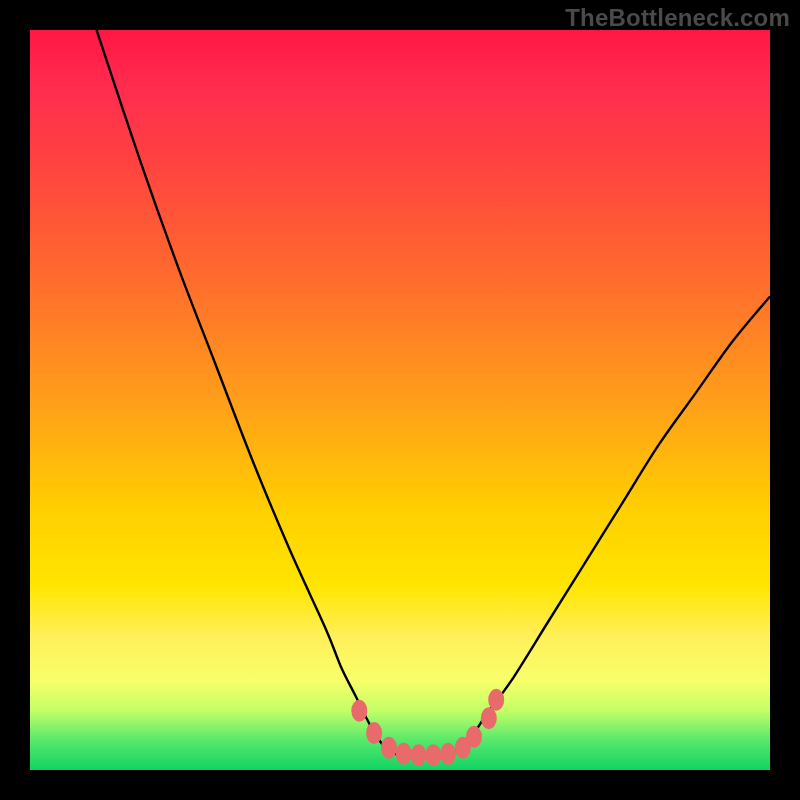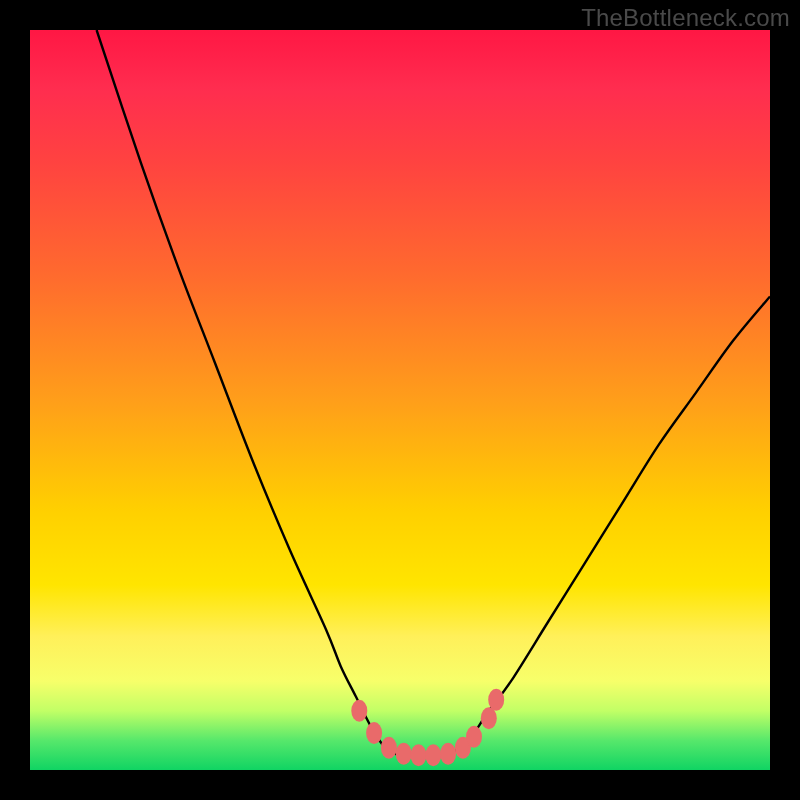--- a/index.html
+++ b/index.html
@@ -39,21 +39,21 @@
       #57e86b 96%,
       #10d463 100%
     );
     overflow: hidden;
   }
   .watermark {
     position: absolute;
     top: 4px;
     right: 10px;
     font-size: 24px;
-    font-weight: 400;
+    font-weight: 700;
     color: #4a4a4a;
     letter-spacing: 0.2px;
     user-select: none;
   }
   .curve {
     position: absolute;
     left: 0;
     top: 0;
     width: 740px;
     height: 740px;

